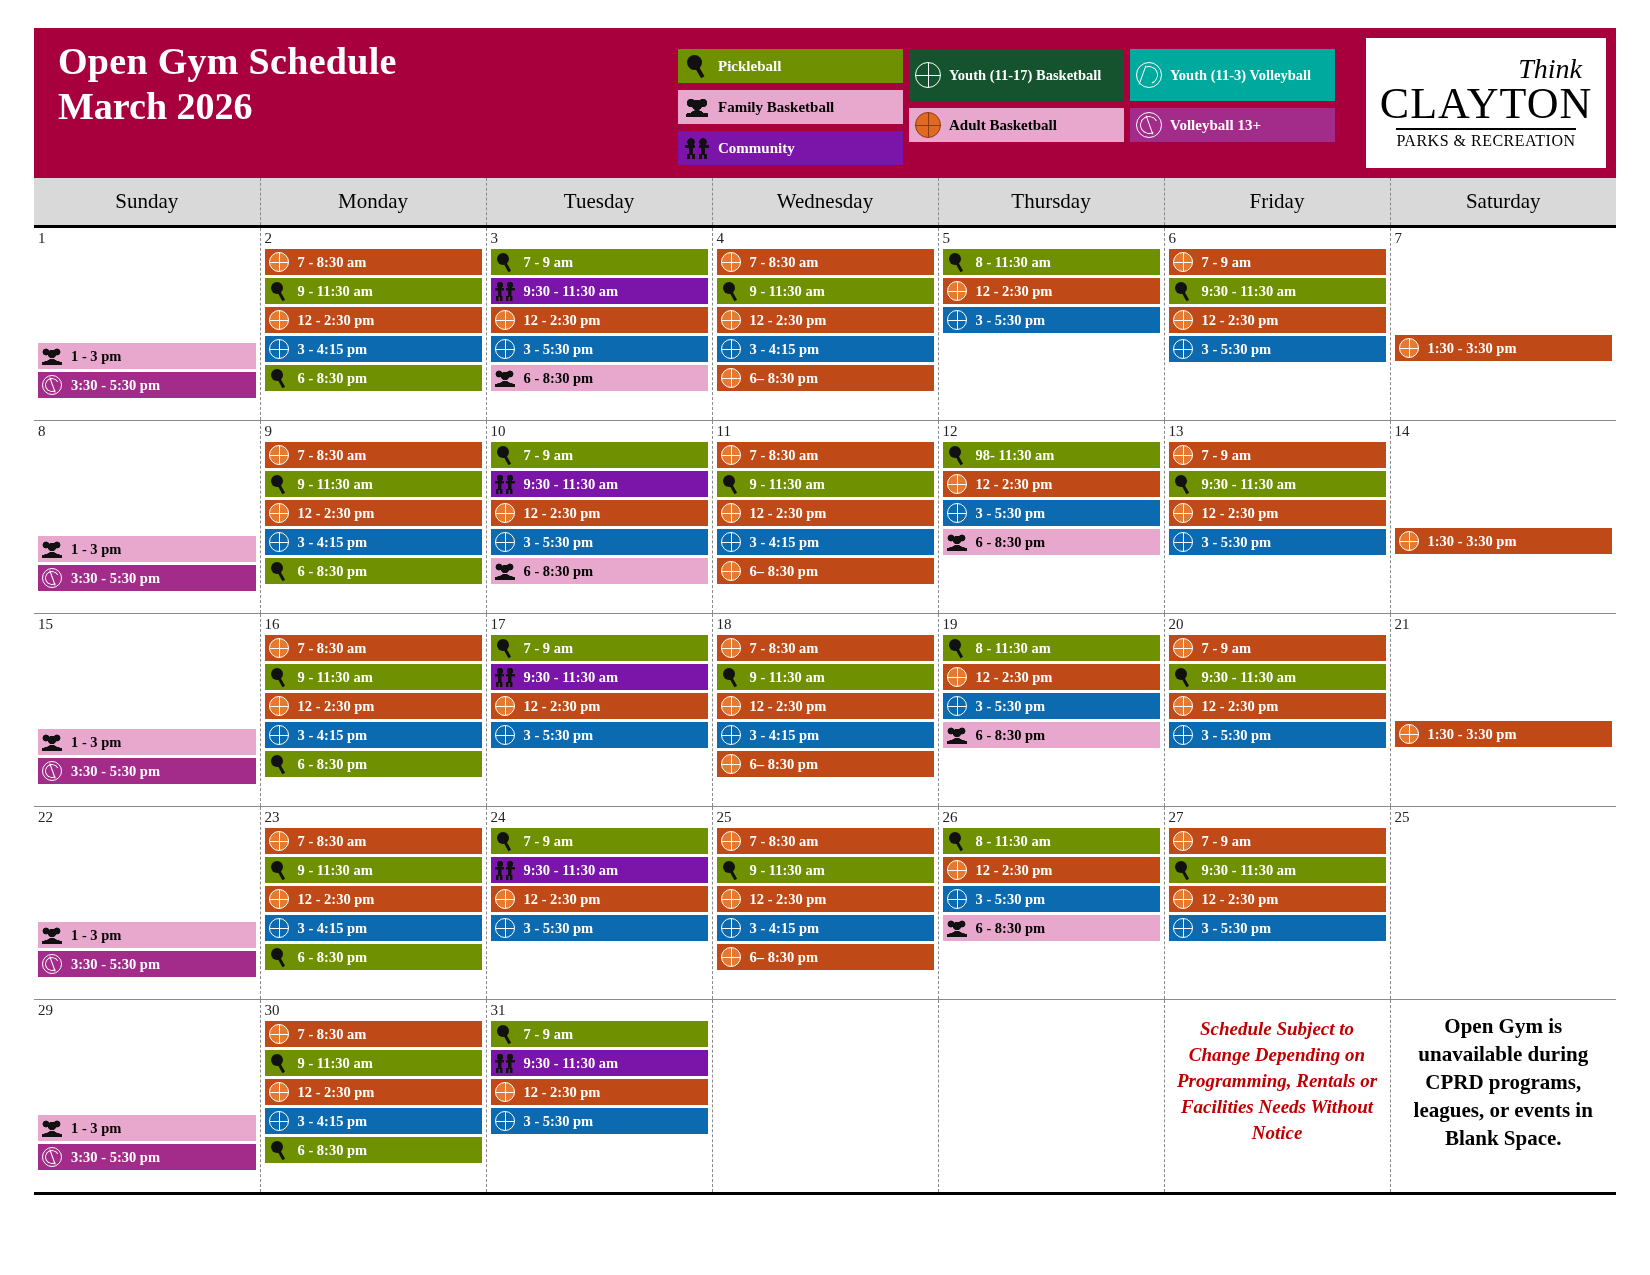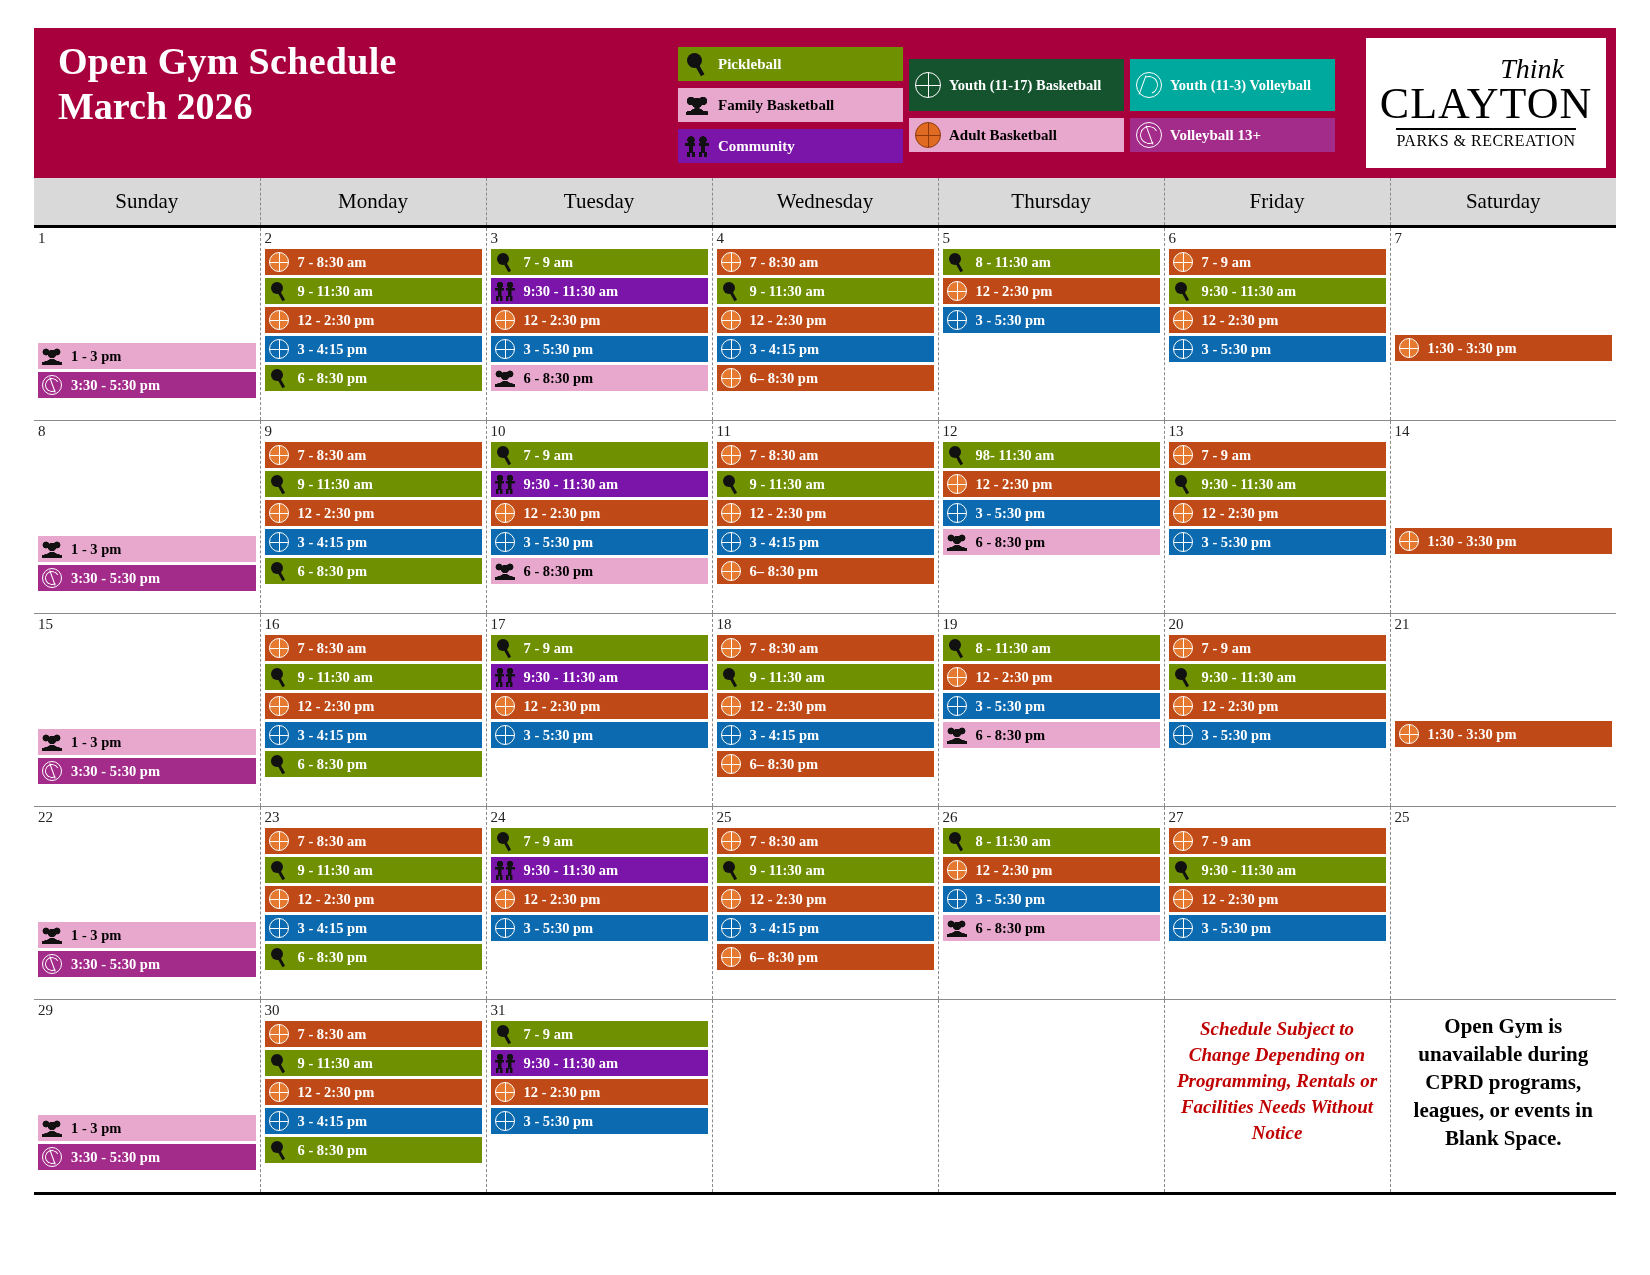--- a/index.html
+++ b/index.html
@@ -48,22 +48,22 @@
   .header-title .line3 {
     font-size: 23px;
     font-weight: bold;
     line-height: 32px;
     margin-top: 2px;
   }
 
   .legend {
     flex: 1 1 auto;
     display: flex;
-    align-items: center;
-    padding-top: 4px;
+    align-items: flex-start;
+    padding-top: 21px;
   }
   .legend-col {
     display: flex;
     flex-direction: column;
     justify-content: center;
     gap: 7px;
   }
   .legend-col.c1 { width: 225px; }
   .legend-col.c2 { width: 215px; margin-left: 6px;}
   .legend-col.c3 { width: 205px; margin-left: 6px;}
@@ -227,21 +227,21 @@
     align-items: center;
     justify-content: center;
     color: #000;
     position: relative;
   }
   .logo .think {
     font-family: "Liberation Serif", serif;
     font-style: italic;
     font-size: 28px;
     align-self: flex-end;
-    margin-right: 42px;
+    margin-right: 24px;
     line-height: 26px;
   }
   .logo .clayton {
     font-size: 44px;
     letter-spacing: 1px;
     line-height: 44px;
     font-family: "Liberation Serif", serif;
   }
   .logo .parks {
     font-size: 16px;

